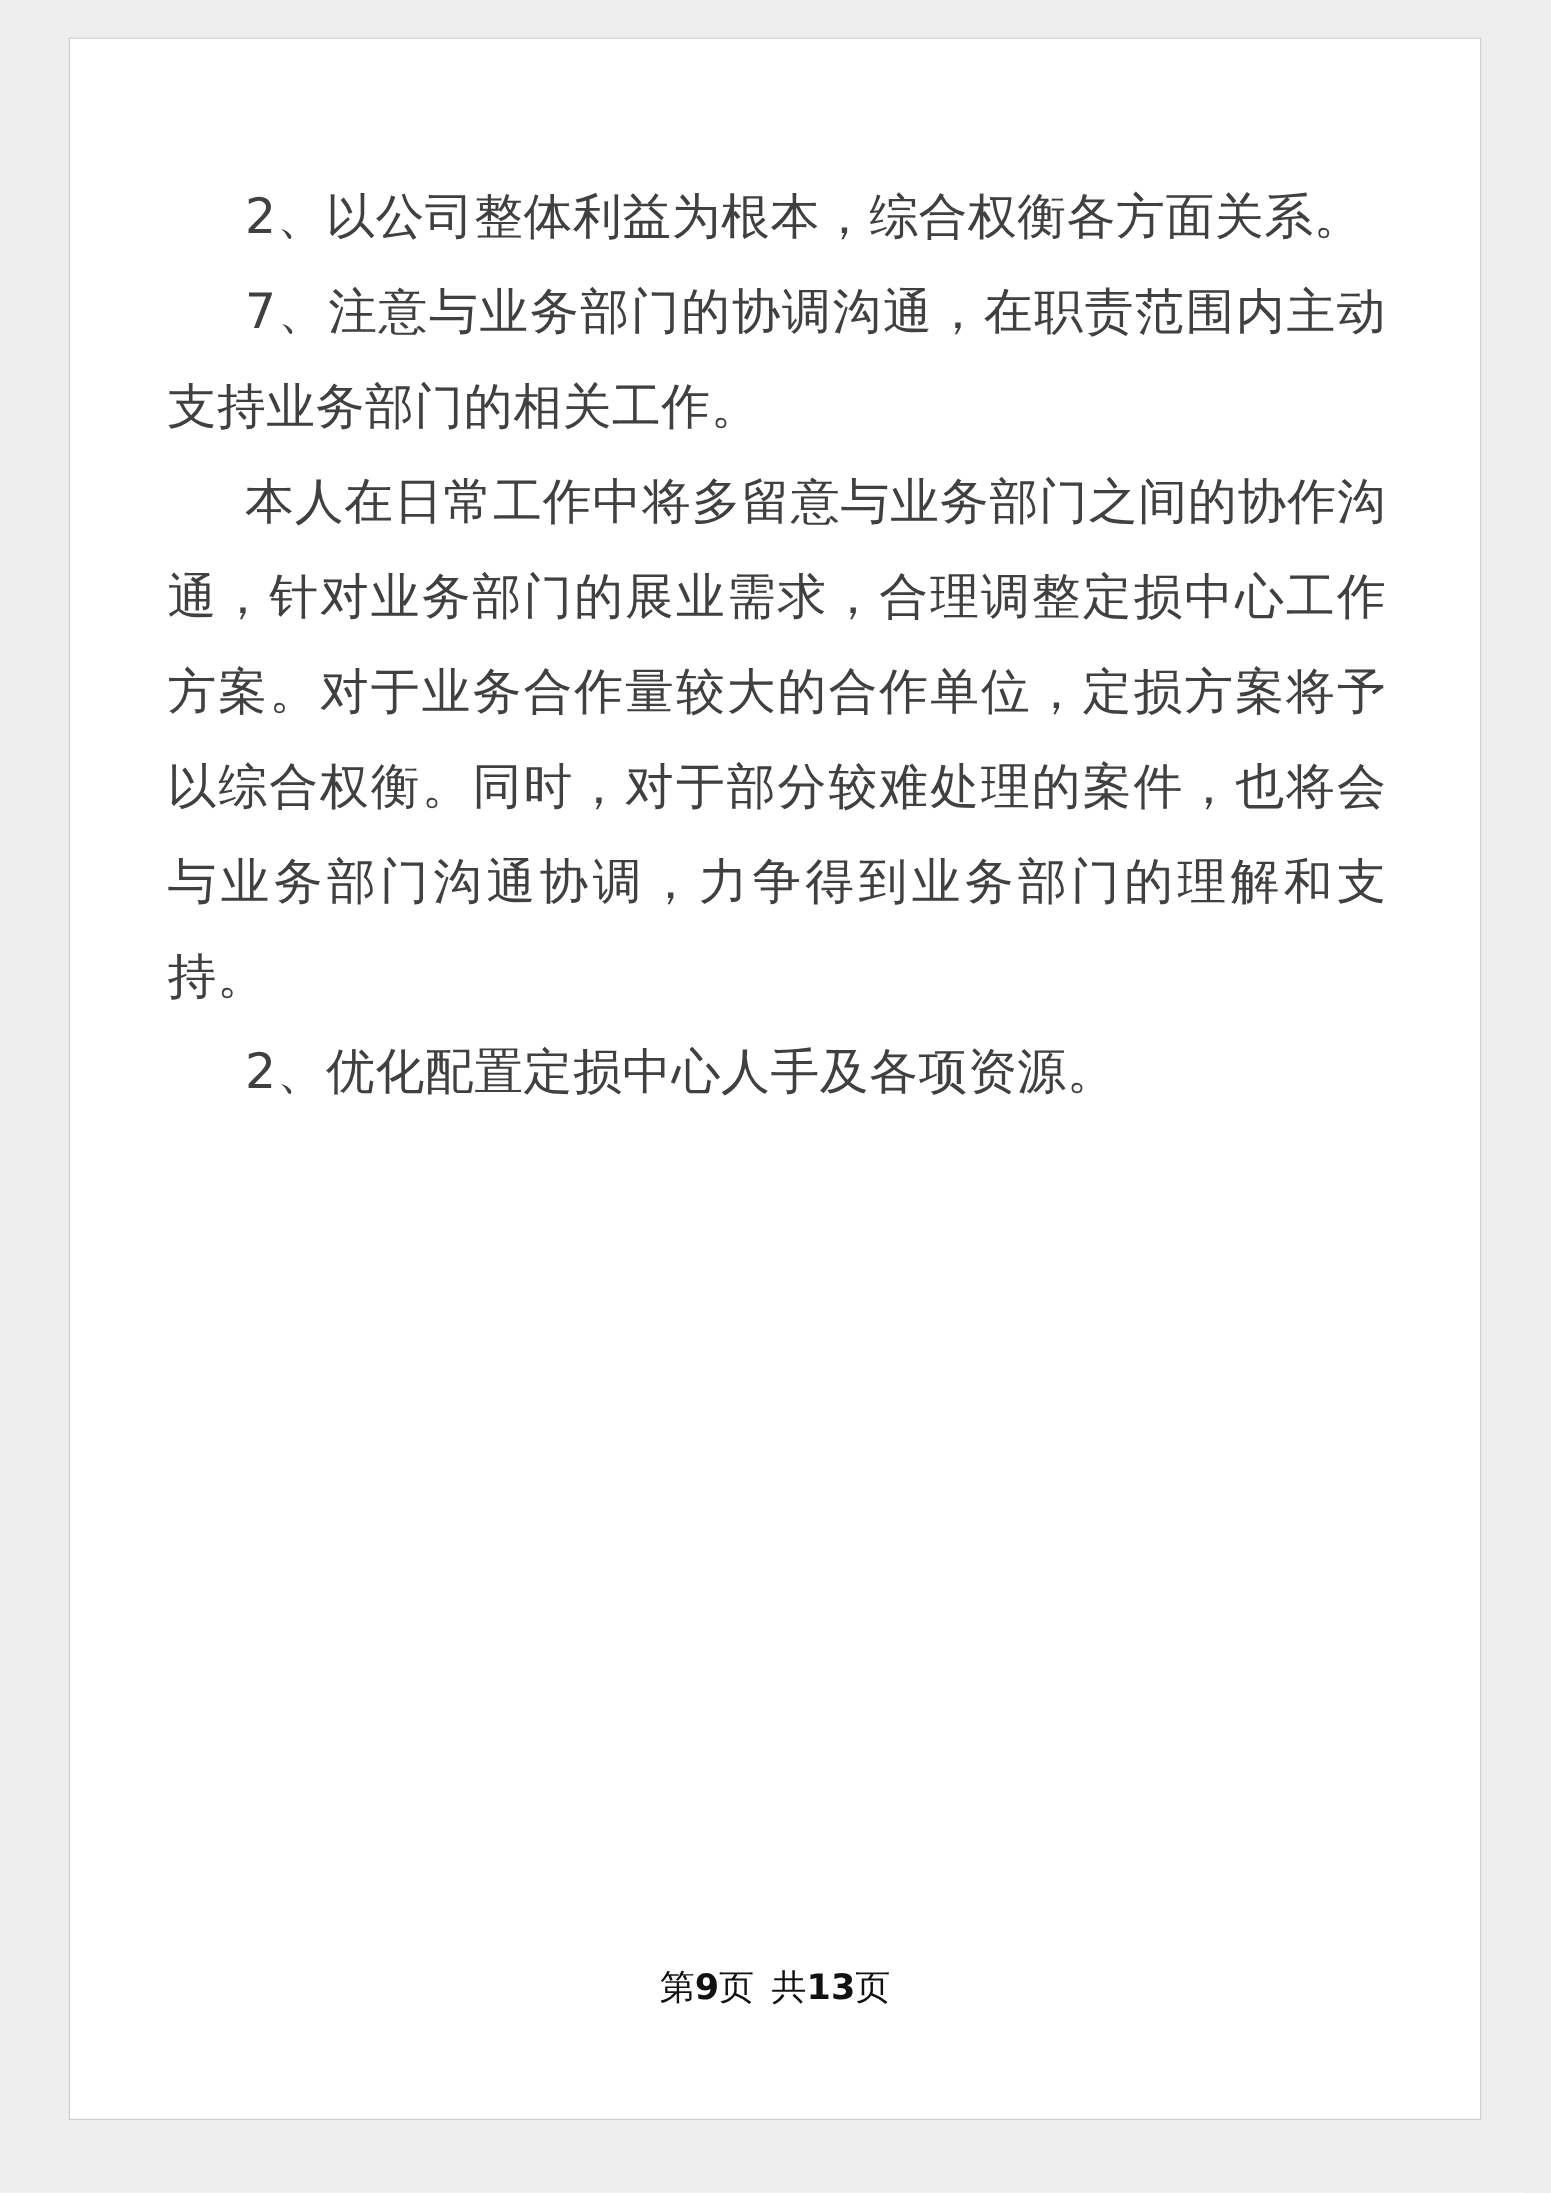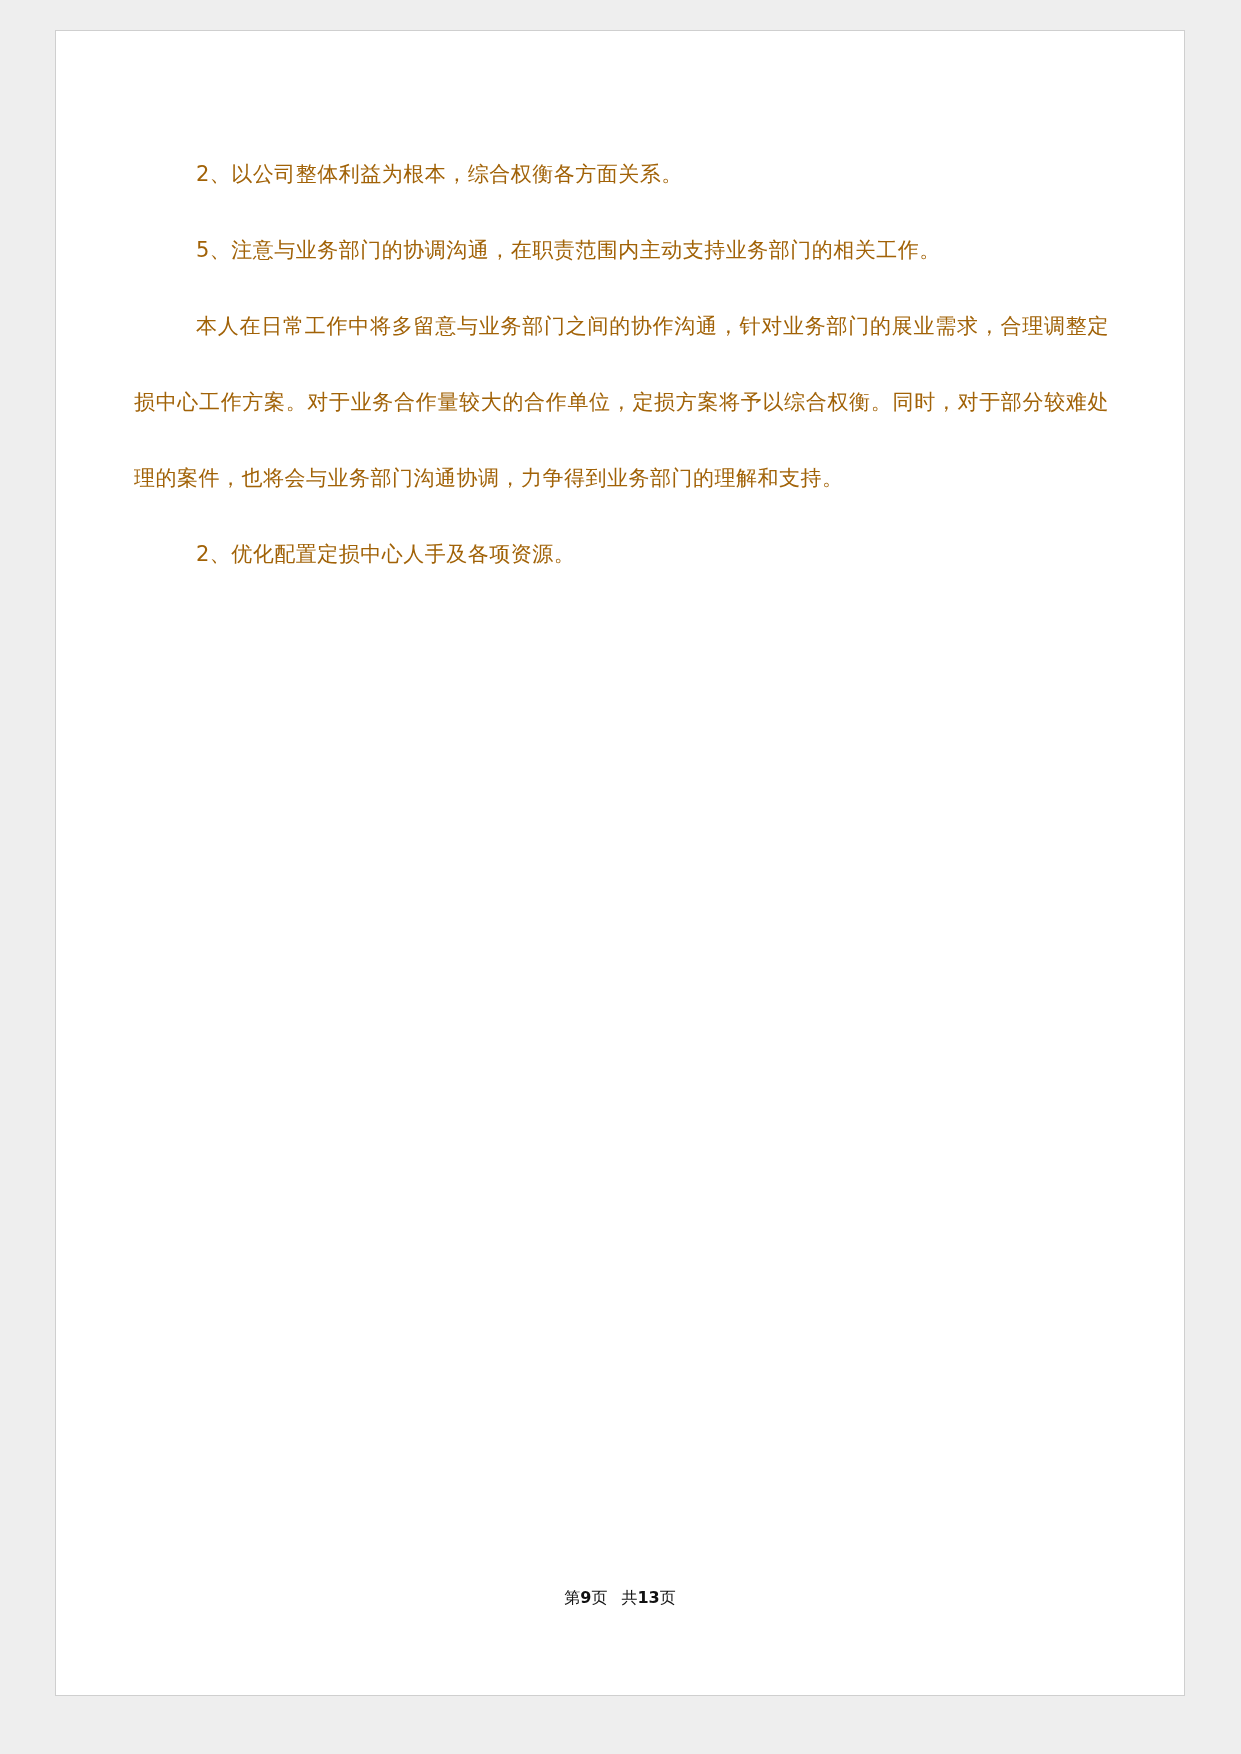--- a/index.html
+++ b/index.html
@@ -23,57 +23,57 @@
     box-sizing: border-box;
   }
   .content {
     position: absolute;
     left: 78px;
     top: 105px;
     width: 975px;
   }
   p.para {
     margin: 0;
-    font-size: 21px;
+    font-size: 39px;
     line-height: 76px;
-    color: #a16207;
+    color: #404040;
     text-align: justify;
     text-justify: inter-ideograph;
     letter-spacing: 0.5px;
     font-family: "DejaVu Sans", "Liberation Sans", sans-serif;
     font-weight: 400;
   }
   p.indent {
     text-indent: 62px;
   }
   .footer {
     position: absolute;
     left: 0;
     right: 0;
     bottom: 86px;
     text-align: center;
-    font-size: 16px;
+    font-size: 28px;
     color: #111111;
     font-family: "DejaVu Sans", "Liberation Sans", sans-serif;
   }
   .footer .num {
     font-weight: bold;
   }
   .footer .gap {
     display: inline-block;
     width: 14px;
   }
 </style>
 </head>
 <body>
 
 <div class="page">
   <div class="content">
     <p class="para indent">2、以公司整体利益为根本，综合权衡各方面关系。</p>
-    <p class="para indent">5、注意与业务部门的协调沟通，在职责范围内主动支持业务部门的相关工作。</p>
+    <p class="para indent">7、注意与业务部门的协调沟通，在职责范围内主动支持业务部门的相关工作。</p>
     <p class="para indent">本人在日常工作中将多留意与业务部门之间的协作沟通，针对业务部门的展业需求，合理调整定损中心工作方案。对于业务合作量较大的合作单位，定损方案将予以综合权衡。同时，对于部分较难处理的案件，也将会与业务部门沟通协调，力争得到业务部门的理解和支持。</p>
     <p class="para indent">2、优化配置定损中心人手及各项资源。</p>
   </div>
 
   <div class="footer">
     <span>第</span><span class="num">9</span><span>页</span><span class="gap"></span><span>共</span><span class="num">13</span><span>页</span>
   </div>
 </div>
 
 </body></html>

